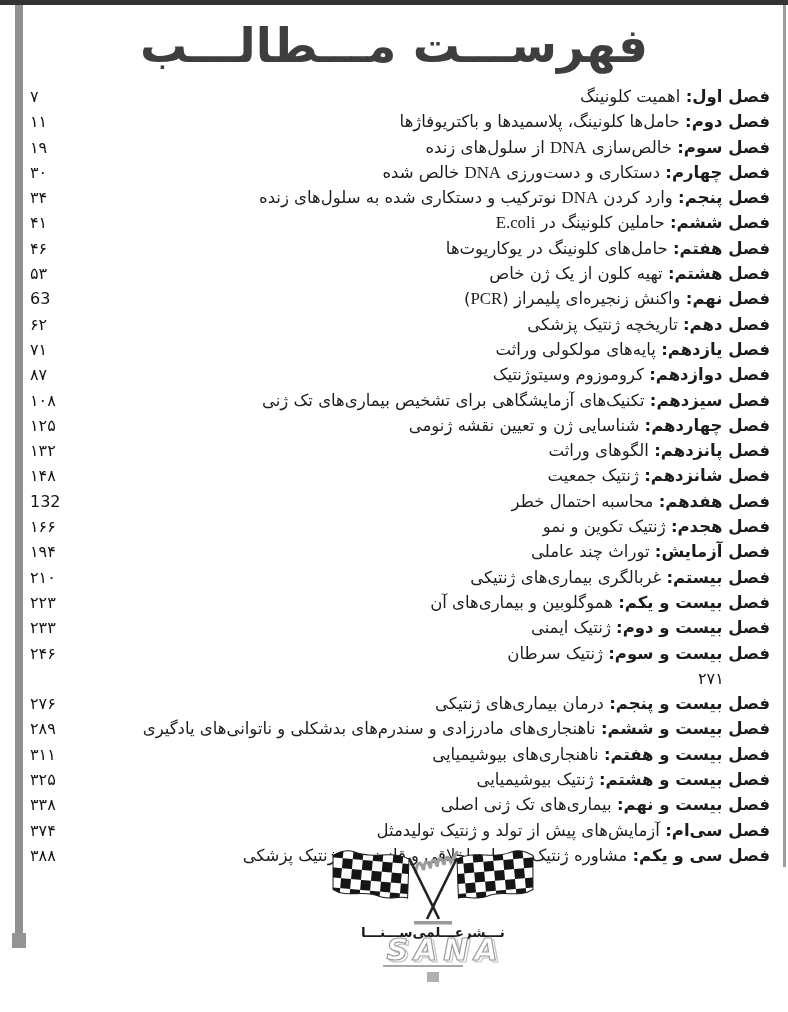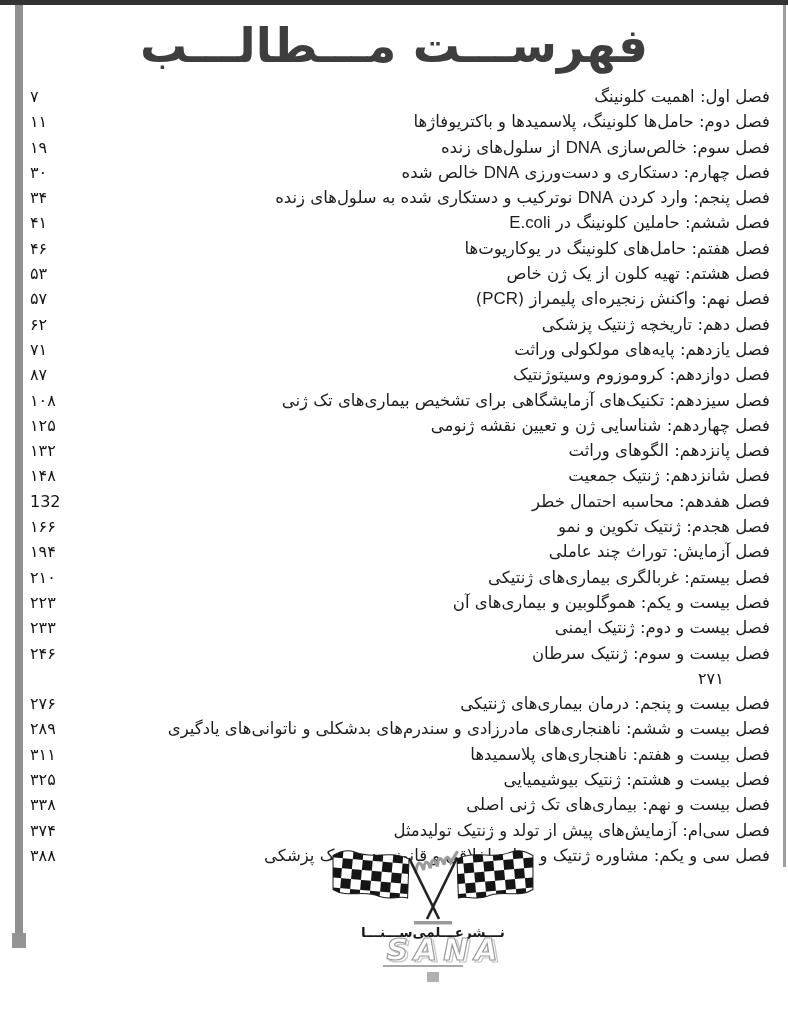--- a/index.html
+++ b/index.html
@@ -20,23 +20,23 @@
     letter-spacing:0px;
   }
 
   
   .toc{position:absolute;top:84px;left:30px;right:18px;}
   .toc-row{
     display:flex;justify-content:space-between;align-items:baseline;
     height:25.3px;line-height:25.3px;white-space:nowrap;
   }
   .chapter{font-size:16.5px;}
-  .chapter-label{font-weight:normal;}
+  .chapter-label{font-weight:bold;}
   .chapter-title{font-weight:normal;}
-  .latin{font-family:Liberation Sans, sans-serif;font-size:1.02em;}
+  .latin{font-family:Liberation Serif, serif;font-size:1.02em;}
   .toc-page-num{
     width:72px;flex:none;text-align:left;direction:ltr;
     font-size:16px;color:#141414;
   }
 
   
   .logo{position:absolute;top:844px;left:303px;width:260px;height:140px;}
   .logo svg{display:block;width:260px;height:140px;}
   .sana-fa{font-family:"DejaVu Sans",sans-serif;font-size:13.5px;font-weight:bold;fill:#1a1a1a;}
   .sana-en{font-family:"DejaVu Sans",sans-serif;font-size:30px;font-weight:bold;font-style:italic;letter-spacing:6px;}
@@ -88,21 +88,21 @@
       <span class="toc-page-num">۴۶</span>
     </div>
 
     <div class="toc-row" dir="rtl">
       <span class="chapter"><b class="chapter-label">فصل هشتم:</b> <span class="chapter-title latinize">تهیه کلون از یک ژن خاص</span></span>
       <span class="toc-page-num">۵۳</span>
     </div>
 
     <div class="toc-row" dir="rtl">
       <span class="chapter"><b class="chapter-label">فصل نهم:</b> <span class="chapter-title latinize">واکنش زنجیره‌ای پلیمراز (<span class="latin">PCR</span>)</span></span>
-      <span class="toc-page-num">۵۷</span>
+      <span class="toc-page-num">63</span>
     </div>
 
     <div class="toc-row" dir="rtl">
       <span class="chapter"><b class="chapter-label">فصل دهم:</b> <span class="chapter-title latinize">تاریخچه ژنتیک پزشکی</span></span>
       <span class="toc-page-num">۶۲</span>
     </div>
 
     <div class="toc-row" dir="rtl">
       <span class="chapter"><b class="chapter-label">فصل یازدهم:</b> <span class="chapter-title latinize">پایه‌های مولکولی وراثت</span></span>
       <span class="toc-page-num">۷۱</span>
@@ -176,21 +176,21 @@
       <span class="chapter"><b class="chapter-label">فصل بیست و پنجم:</b> <span class="chapter-title latinize">درمان بیماری‌های ژنتیکی</span></span>
       <span class="toc-page-num">۲۷۶</span>
     </div>
 
     <div class="toc-row" dir="rtl">
       <span class="chapter"><b class="chapter-label">فصل بیست و ششم:</b> <span class="chapter-title latinize">ناهنجاری‌های مادرزادی و سندرم‌های بدشکلی و ناتوانی‌های یادگیری</span></span>
       <span class="toc-page-num">۲۸۹</span>
     </div>
 
     <div class="toc-row" dir="rtl">
-      <span class="chapter"><b class="chapter-label">فصل بیست و هفتم:</b> <span class="chapter-title latinize">ناهنجاری‌های پلاسمیدها</span></span>
+      <span class="chapter"><b class="chapter-label">فصل بیست و هفتم:</b> <span class="chapter-title latinize">ناهنجاری‌های بیوشیمیایی</span></span>
       <span class="toc-page-num">۳۱۱</span>
     </div>
 
     <div class="toc-row" dir="rtl">
       <span class="chapter"><b class="chapter-label">فصل بیست و هشتم:</b> <span class="chapter-title latinize">ژنتیک بیوشیمیایی</span></span>
       <span class="toc-page-num">۳۲۵</span>
     </div>
 
     <div class="toc-row" dir="rtl">
       <span class="chapter"><b class="chapter-label">فصل بیست و نهم:</b> <span class="chapter-title latinize">بیماری‌های تک ژنی اصلی</span></span>

